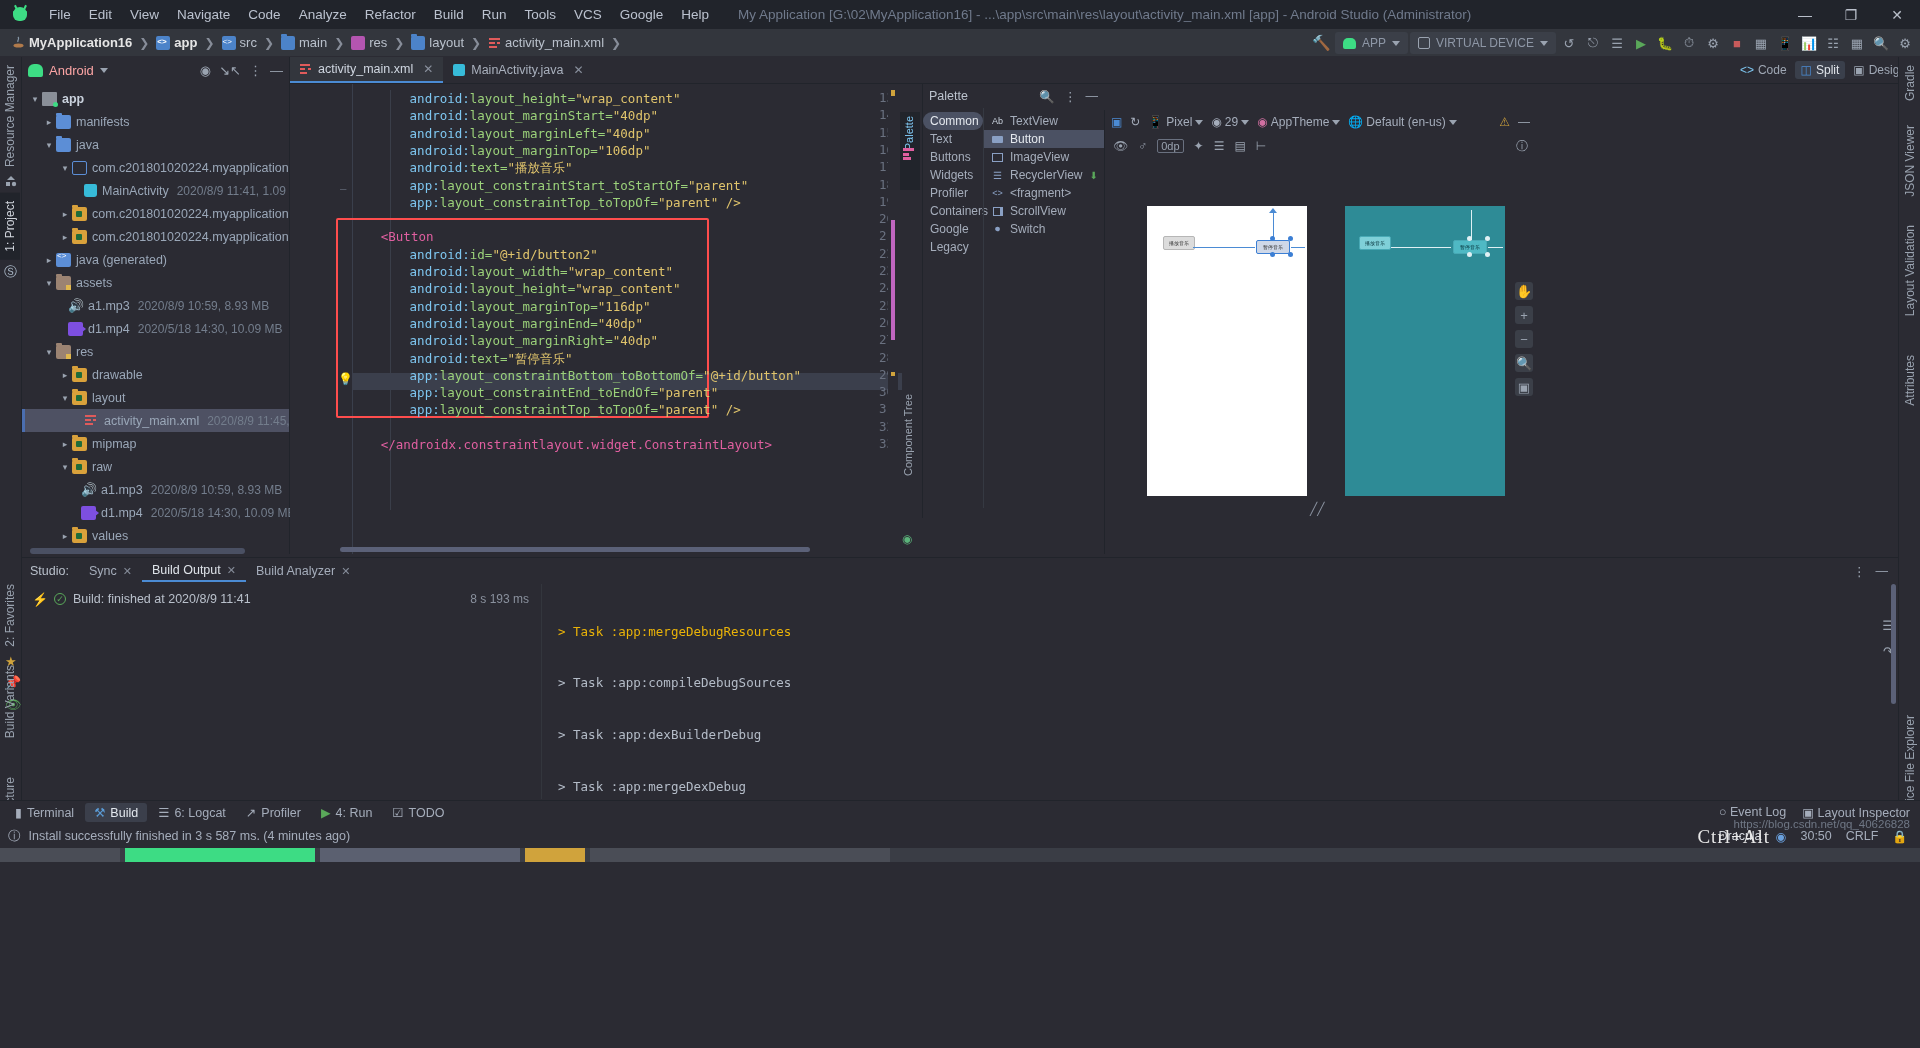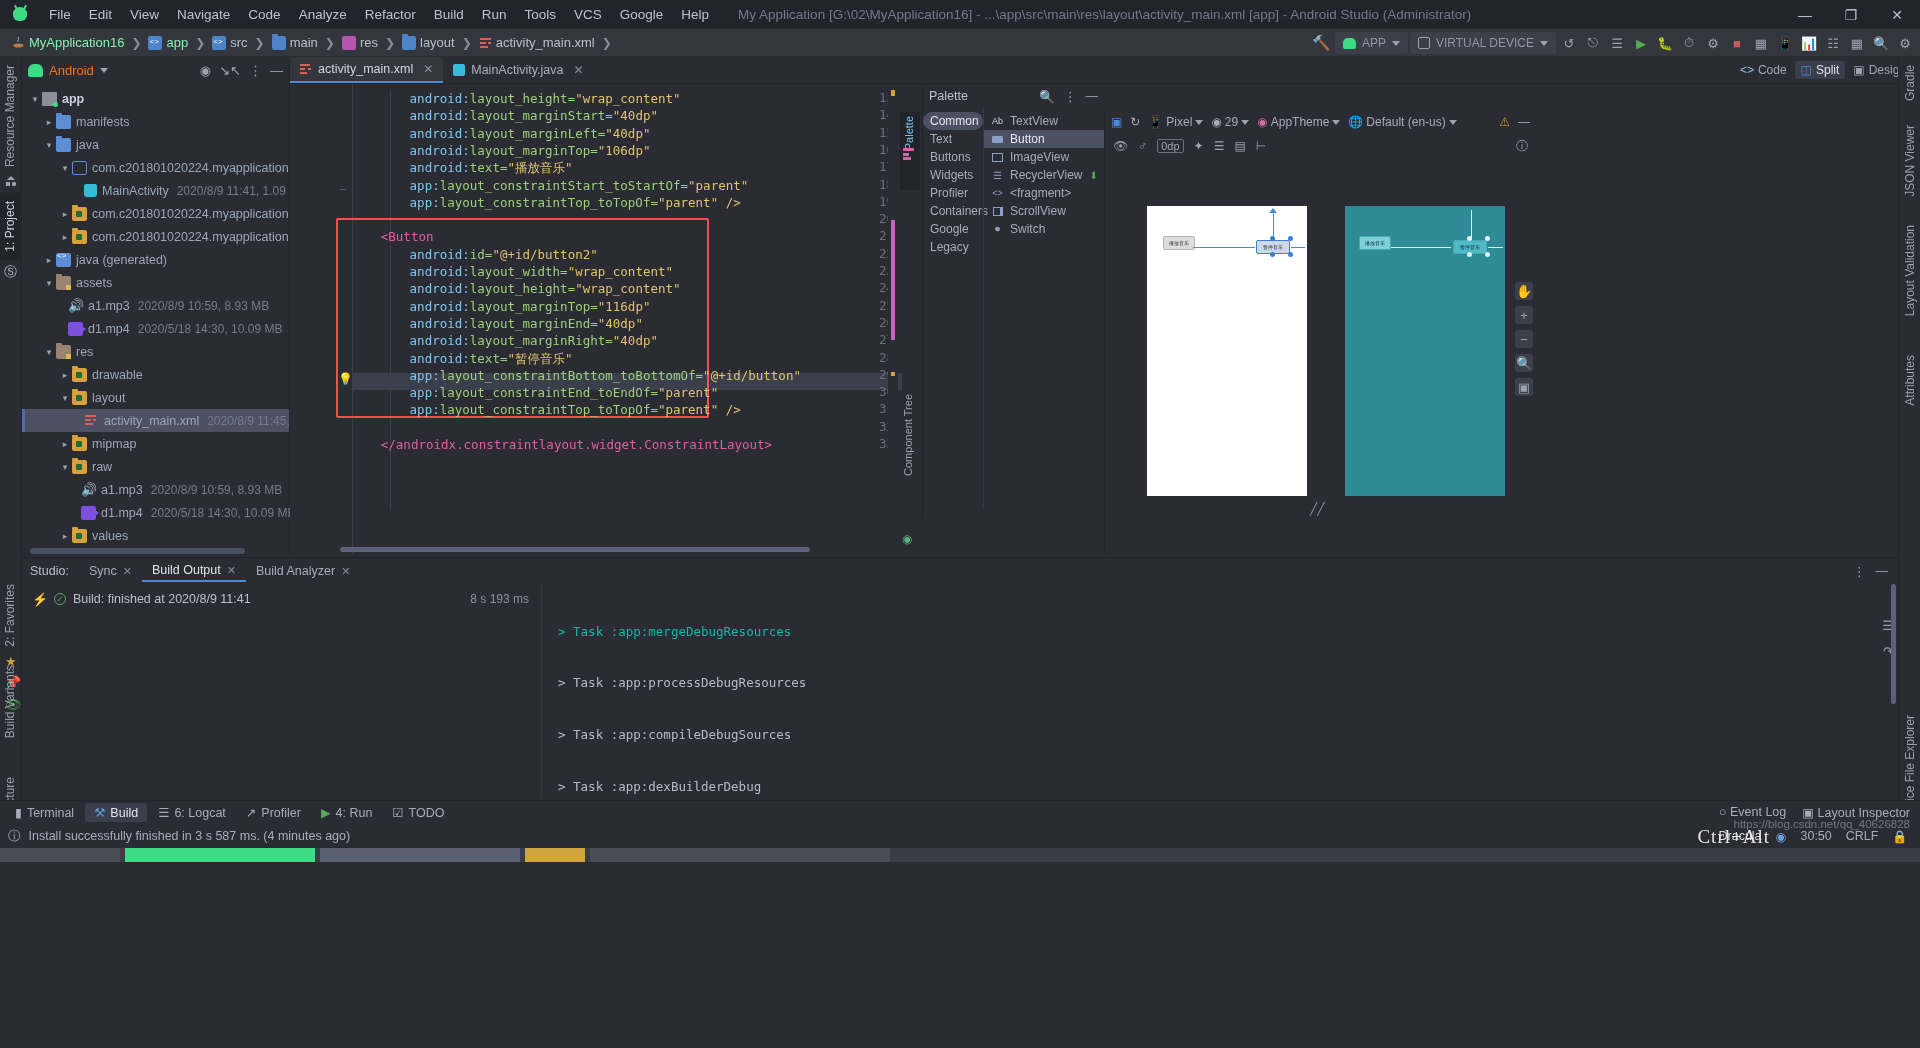--- a/index.html
+++ b/index.html
@@ -37,21 +37,21 @@
      color:#b9bfca; font-size:14px; }
 
   
   .navbar {
     position:absolute; top:29px; left:0; width:1920px; height:28px;
     background:#3c3f41; background:#33363d; display:flex; align-items:center;
     border-bottom:1px solid #2b2b33;
   }
   .crumbs { display:flex; align-items:center; padding-left:8px; gap:1px; }
   .crumb { display:flex; align-items:center; gap:4px; padding:2px 4px; color:#b9c0cb; font-size:13px;}
-  .crumb.bold { font-weight:normal; color:#86efac; }
+  .crumb.bold { font-weight:bold; color:#e5e5e5; }
   .crumb-sep { color:#878d99; font-size:12px; padding:0 2px; }
   .ic { width:14px; height:14px; display:inline-block; position:relative; }
   .ic.folder { background:#4c83c9; border-radius:2px 2px 2px 2px; }
   .ic.folder::before{content:"";position:absolute;left:0;top:-2px;width:6px;height:3px;background:#4c83c9;border-radius:1px;}
   .ic.folder-res { background:#b455b0; border-radius:2px; }
   .ic.folder-code { background:#4c83c9; border-radius:2px; }
   .ic.folder-code::after{content:"<>";position:absolute;left:1px;top:-1px;font-size:8px;color:#fff;line-height:14px;}
 
   .toolbar-right { position:absolute; right:4px; top:0; height:28px; display:flex; align-items:center; gap:2px;}
   .tb-ico { width:22px; height:22px; display:flex; align-items:center; justify-content:center;
@@ -71,21 +71,21 @@
     font-size:12px; color:#9aa3b0; padding:8px 3px; white-space:nowrap;
   }
   .vtab.active { background:#21242b; color:#cfd4dc; }
 
   
   .project {
     position:absolute; top:57px; left:22px; width:268px; height:497px;
     background:#2b2b33; border-right:1px solid #21242b;
   }
   .proj-head { height:26px; display:flex; align-items:center; padding:0 6px; gap:6px; }
-  .proj-title { color:#f97316; font-size:13px; }
+  .proj-title { color:#fca5a5; font-size:13px; }
   .proj-head-right { margin-left:auto; display:flex; gap:8px; align-items:center; color:#9aa3b0;}
   .tree { padding-top:4px; font-size:12.5px; }
   .trow { display:flex; align-items:center; height:23px; white-space:nowrap; padding-right:4px; }
   .trow.sel { background:#4e5163; border-left:3px solid #4b6eaf; }
   .arrow { width:14px; text-align:center; color:#9aa3b0; font-size:9px; flex:none;}
   .tlabel { color:#9aa7b8; }
   .tlabel.b { font-weight:bold; color:#c9d1dc; }
   .tmeta { color:#737d8c; margin-left:8px; font-size:12px; }
   .fico { width:15px; height:14px; flex:none; margin-right:5px; position:relative; }
   .f-module{background:#8a8f98;border-radius:1px;}
@@ -776,22 +776,21 @@
     <div class="bp-body">
       <div class="bp-left">
         <div style="position:absolute;left:10px;top:8px;color:#d0a33c">⚡</div>
         <div class="bp-sync" style="padding-left:22px">
           <span class="chk">✓</span>
           <span>Build: finished at 2020/8/9 11:41</span>
         </div>
         <div class="bp-dur">8 s 193 ms</div>
       </div>
       <div class="bp-out">
-        <div style="color:#14b8a6">&gt; Task :app:mergeDebugResources</div>
-        <div>&gt; Task :app:processDebugResources</div>
+        <div style="color:#eab308">&gt; Task :app:mergeDebugResources</div>
         <div>&gt; Task :app:compileDebugSources</div>
         <div>&gt; Task :app:dexBuilderDebug</div>
         <div>&gt; Task :app:mergeDexDebug</div>
         <div>&gt; Task :app:packageDebug</div>
         <div>&gt; Task :app:assembleDebug</div>
         <div>&nbsp;</div>
         
         
         
         

